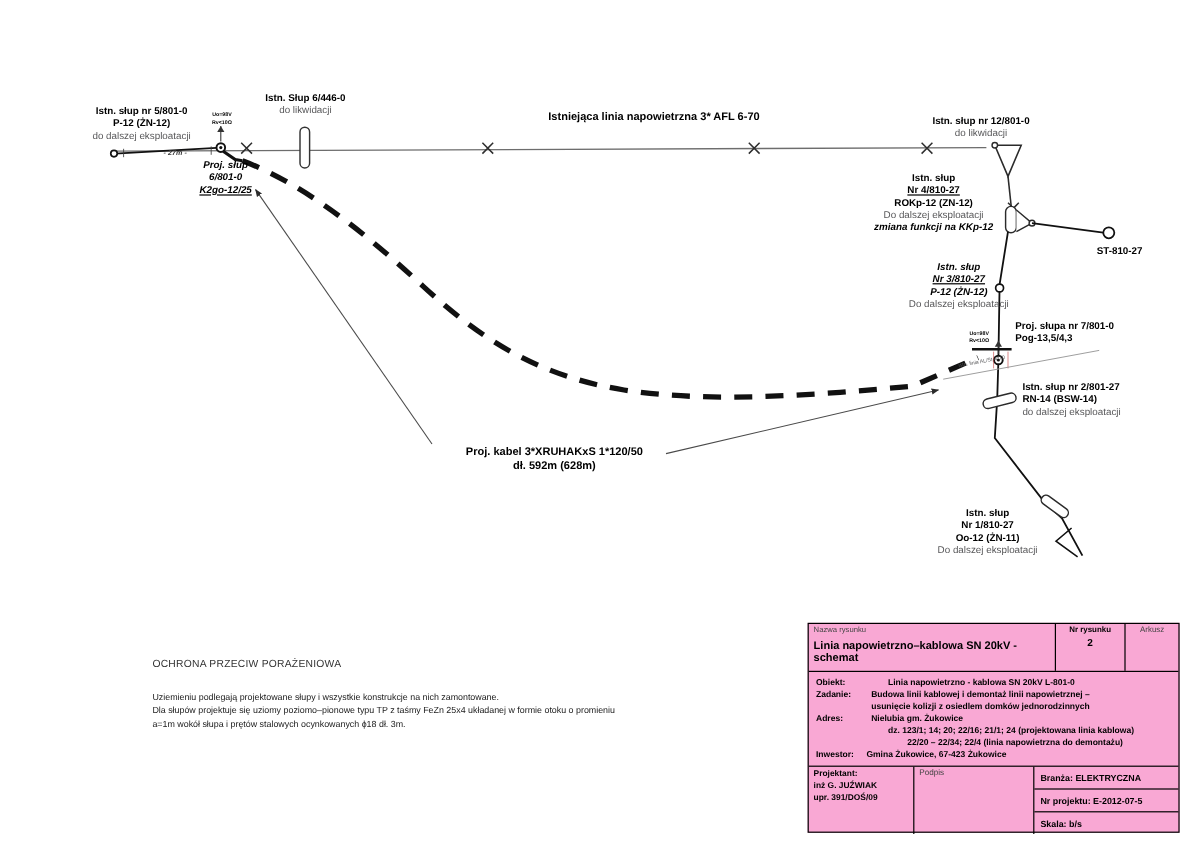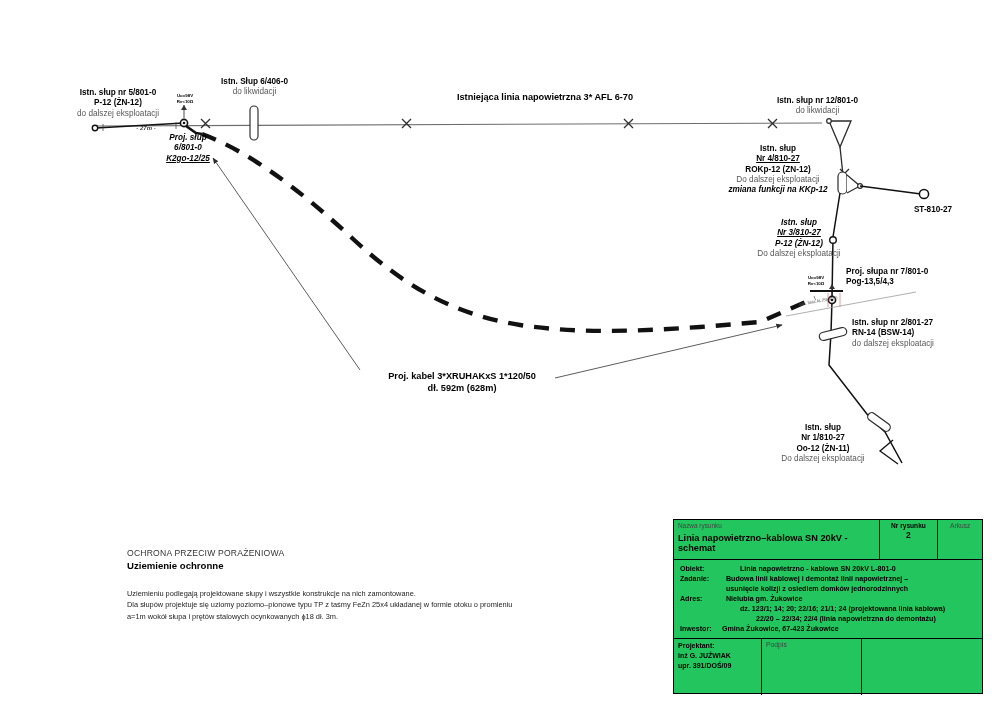--- a/index.html
+++ b/index.html
@@ -19,21 +19,21 @@
   .lft{text-align:left;}
 
   
   #note{position:absolute;left:127px;top:548px;width:400px;}
   #note .h1{font-size:8.6px;letter-spacing:.2px;color:#333;}
   #note .h2{font-size:9.6px;font-weight:bold;margin-top:2px;}
   #note .body{margin-top:17px;font-size:7.4px;line-height:1.55;color:#222;}
 
   
   #tb{position:absolute;left:673px;top:519px;width:310px;height:175px;
-      border:1.4px solid #000;background:#22c55e;box-sizing:border-box;}
+      border:1.4px solid #000;background:#f9a8d4;box-sizing:border-box;}
   #tb .row{display:flex;border-bottom:1.2px solid #000;box-sizing:border-box;}
   #tb .row:last-child{border-bottom:none;}
   #tb .cell{box-sizing:border-box;padding:2px 4px;}
   #tb .vdiv{border-right:1.2px solid #000;}
   .tb-name{flex:1 1 auto;}
   .tb-name .cap{font-size:6.4px;color:#444;}
   .tb-name .val{font-size:9.2px;font-weight:bold;margin-top:4px;}
   .tb-nr{width:62px;text-align:center;}
   .tb-nr .cap{font-size:6.6px;font-weight:bold;line-height:1.15;}
   .tb-nr .val{font-size:8.4px;font-weight:bold;}
@@ -160,21 +160,21 @@
 
   <div class="lbl t6 b i" style="left:113px;top:125px;width:66px;color:#3a3a3a;">- 27m -</div>
 
   <div class="lbl t8 b" style="left:133px;top:133px;width:110px;font-style:italic;">
     <div>Proj. słup</div>
     <div>6/801-0</div>
     <div class="u">K2go-12/25</div>
   </div>
 
   <div class="lbl t8 b" style="left:202px;top:77px;width:105px;">
-    <div>Istn. Słup 6/406-0</div>
+    <div>Istn. Słup 6/446-0</div>
     <div class="g" style="font-weight:normal">do likwidacji</div>
   </div>
 
   <div class="lbl t9" style="left:390px;top:92px;width:310px;font-weight:bold;">
     <div>Istniejąca linia napowietrzna 3* AFL 6-70</div>
   </div>
 
   <div class="lbl t8 b" style="left:750px;top:96px;width:135px;">
     <div>Istn. słup nr 12/801-0</div>
     <div class="g" style="font-weight:normal">do likwidacji</div>
@@ -223,21 +223,20 @@
     <div class="g" style="font-weight:normal">Do dalszej eksploatacji</div>
   </div>
 
   <div class="lbl t9 b" style="left:362px;top:371px;width:200px;">
     <div>Proj. kabel 3*XRUHAKxS 1*120/50</div>
     <div>dł. 592m (628m)</div>
   </div>
 
   <div id="note">
     <div class="h1">OCHRONA PRZECIW PORAŻENIOWA</div>
-    <div class="h2">Uziemienie ochronne</div>
     <div class="body">
       <div>Uziemieniu podlegają projektowane słupy i wszystkie konstrukcje na nich zamontowane.</div>
       <div>Dla słupów projektuje się uziomy poziomo–pionowe  typu TP  z taśmy FeZn 25x4 układanej  w formie otoku o promieniu</div>
       <div>a=1m wokół słupa i prętów stalowych ocynkowanych ϕ18 dł. 3m.</div>
     </div>
   </div>
 
   <div id="tb">
 
     <div class="row" style="height:40px;">
@@ -290,16 +289,21 @@
 
     <div class="row foot">
       <div class="cell vdiv proj">
         <div>Projektant:</div>
         <div>inż G. JUŹWIAK</div>
         <div>upr. 391/DOŚ/09</div>
       </div>
       <div class="cell vdiv sign">
         <div>Podpis</div>
       </div>
+      <div class="right">
+        <div class="r">Branża: ELEKTRYCZNA</div>
+        <div class="r">Nr projektu: E-2012-07-5</div>
+        <div class="r">Skala:  b/s</div>
+      </div>
     </div>
   </div>
 
 </div>
 
 </body></html>

